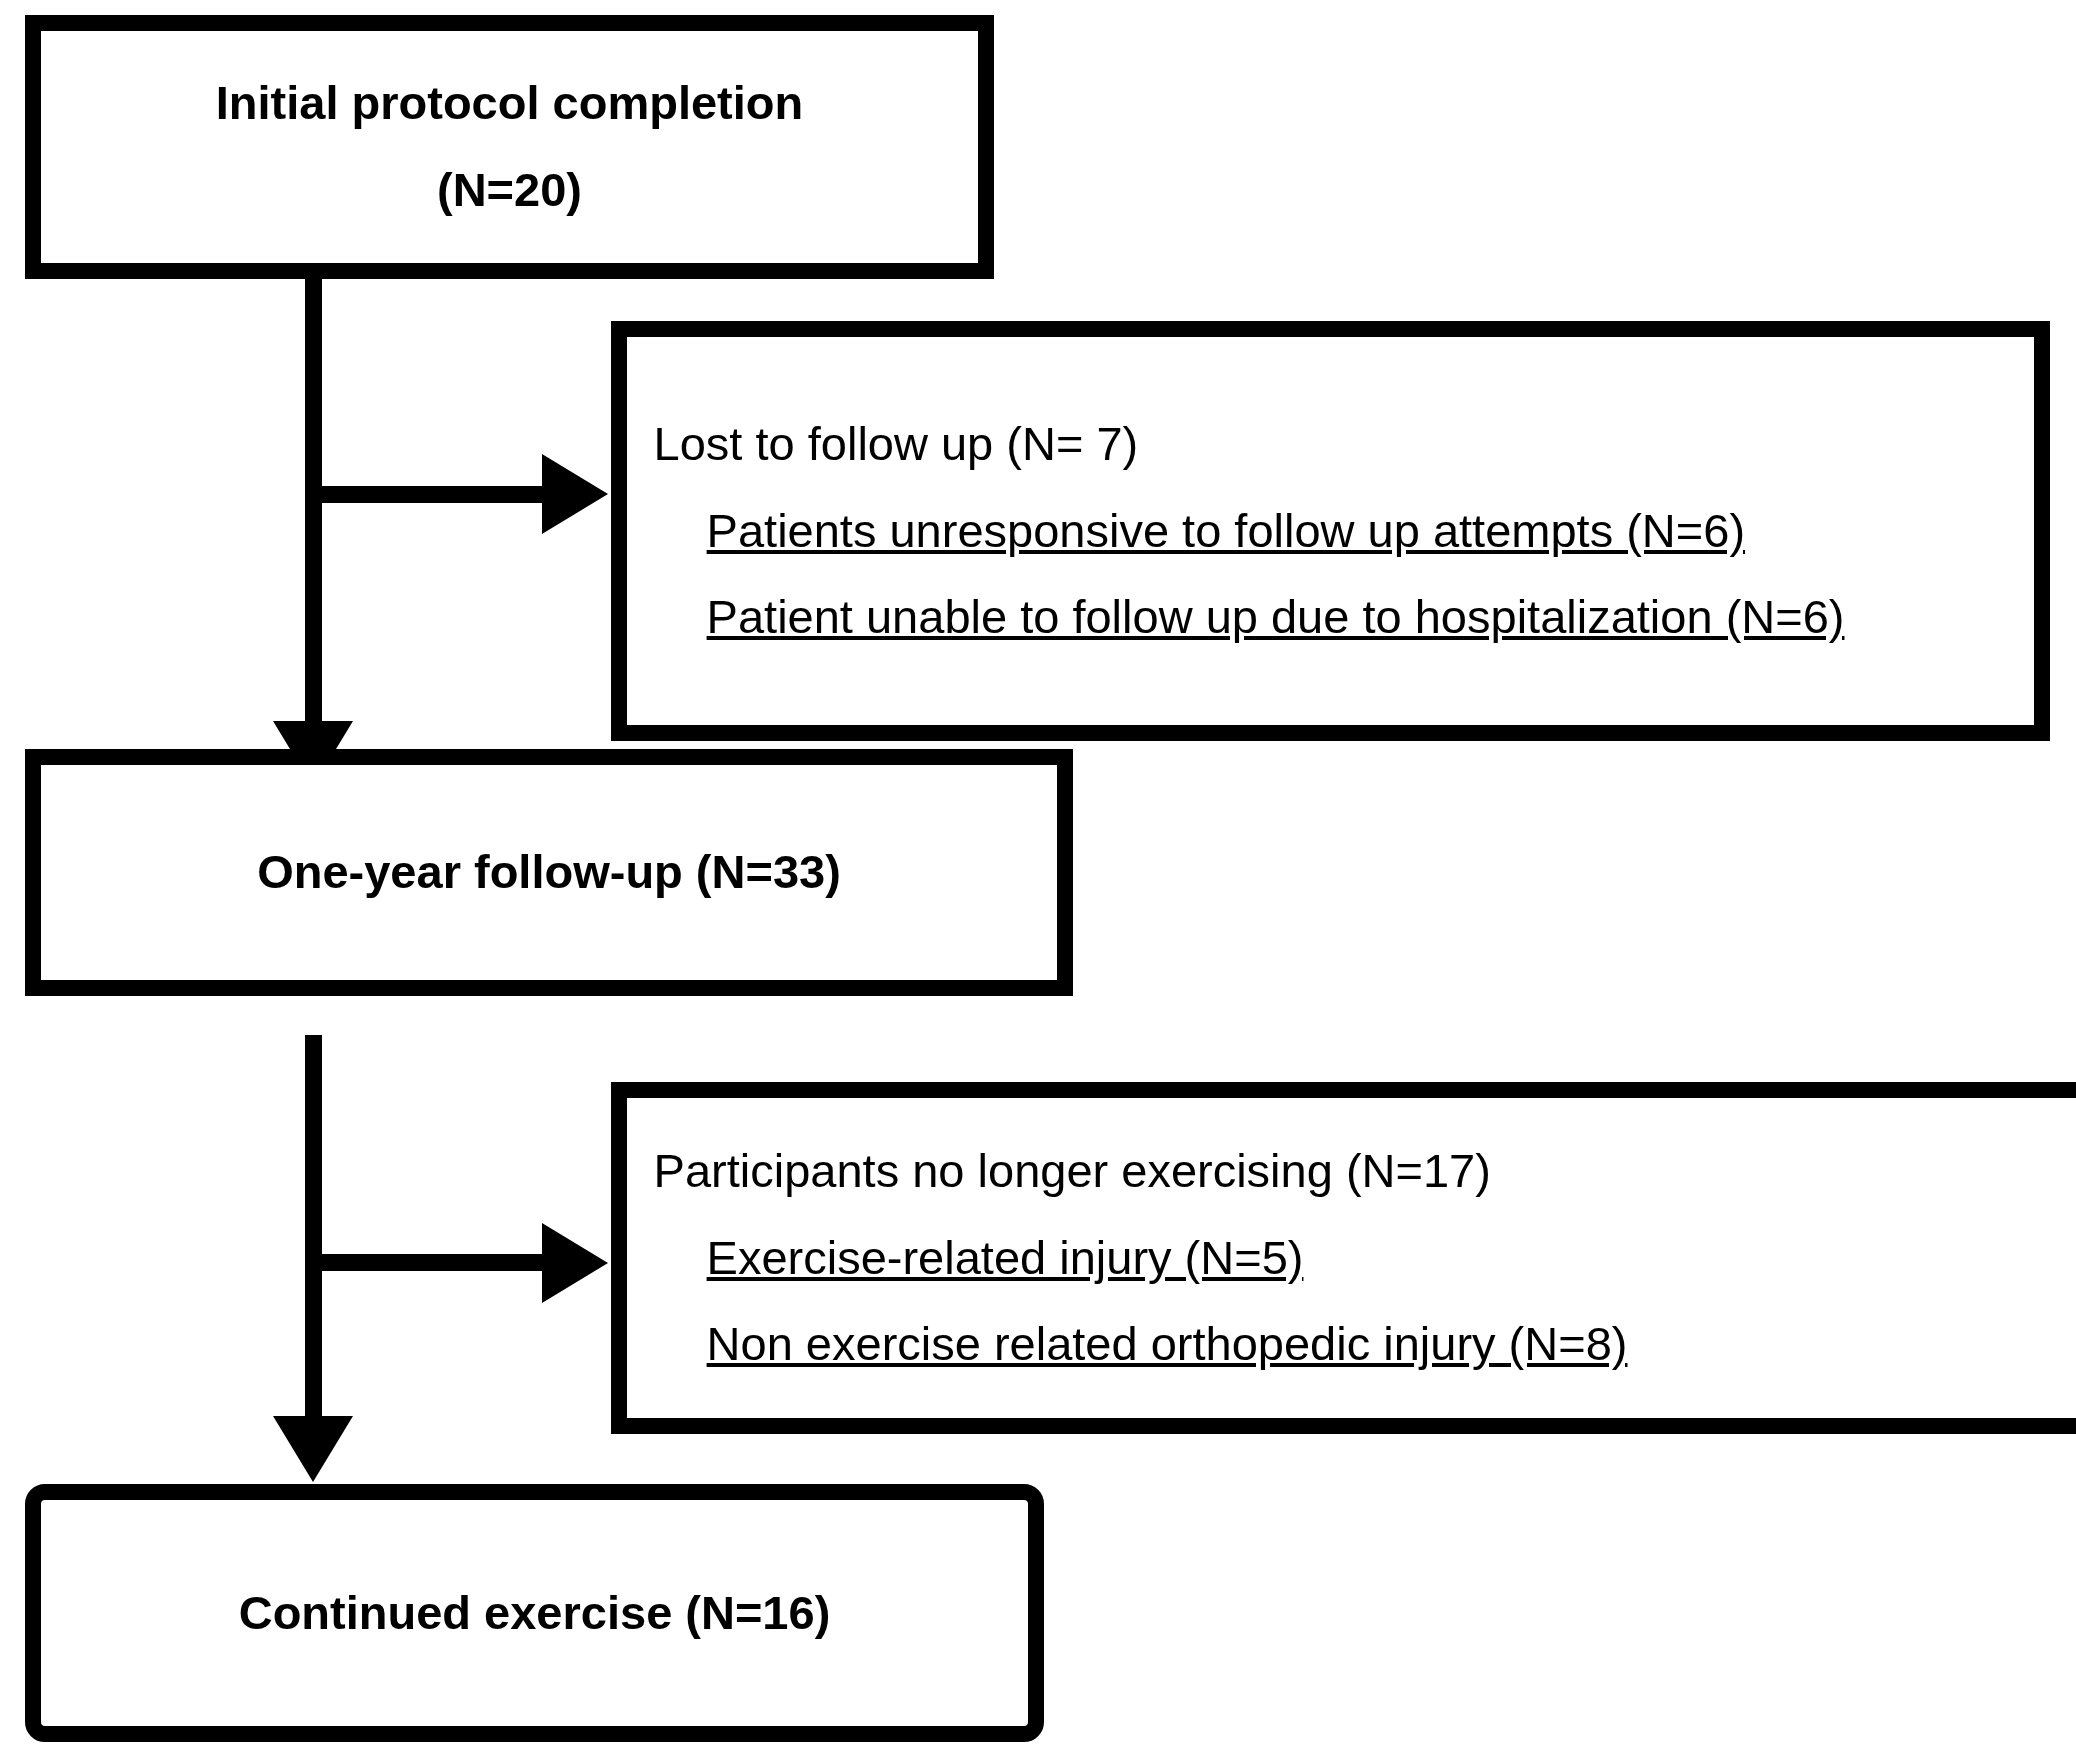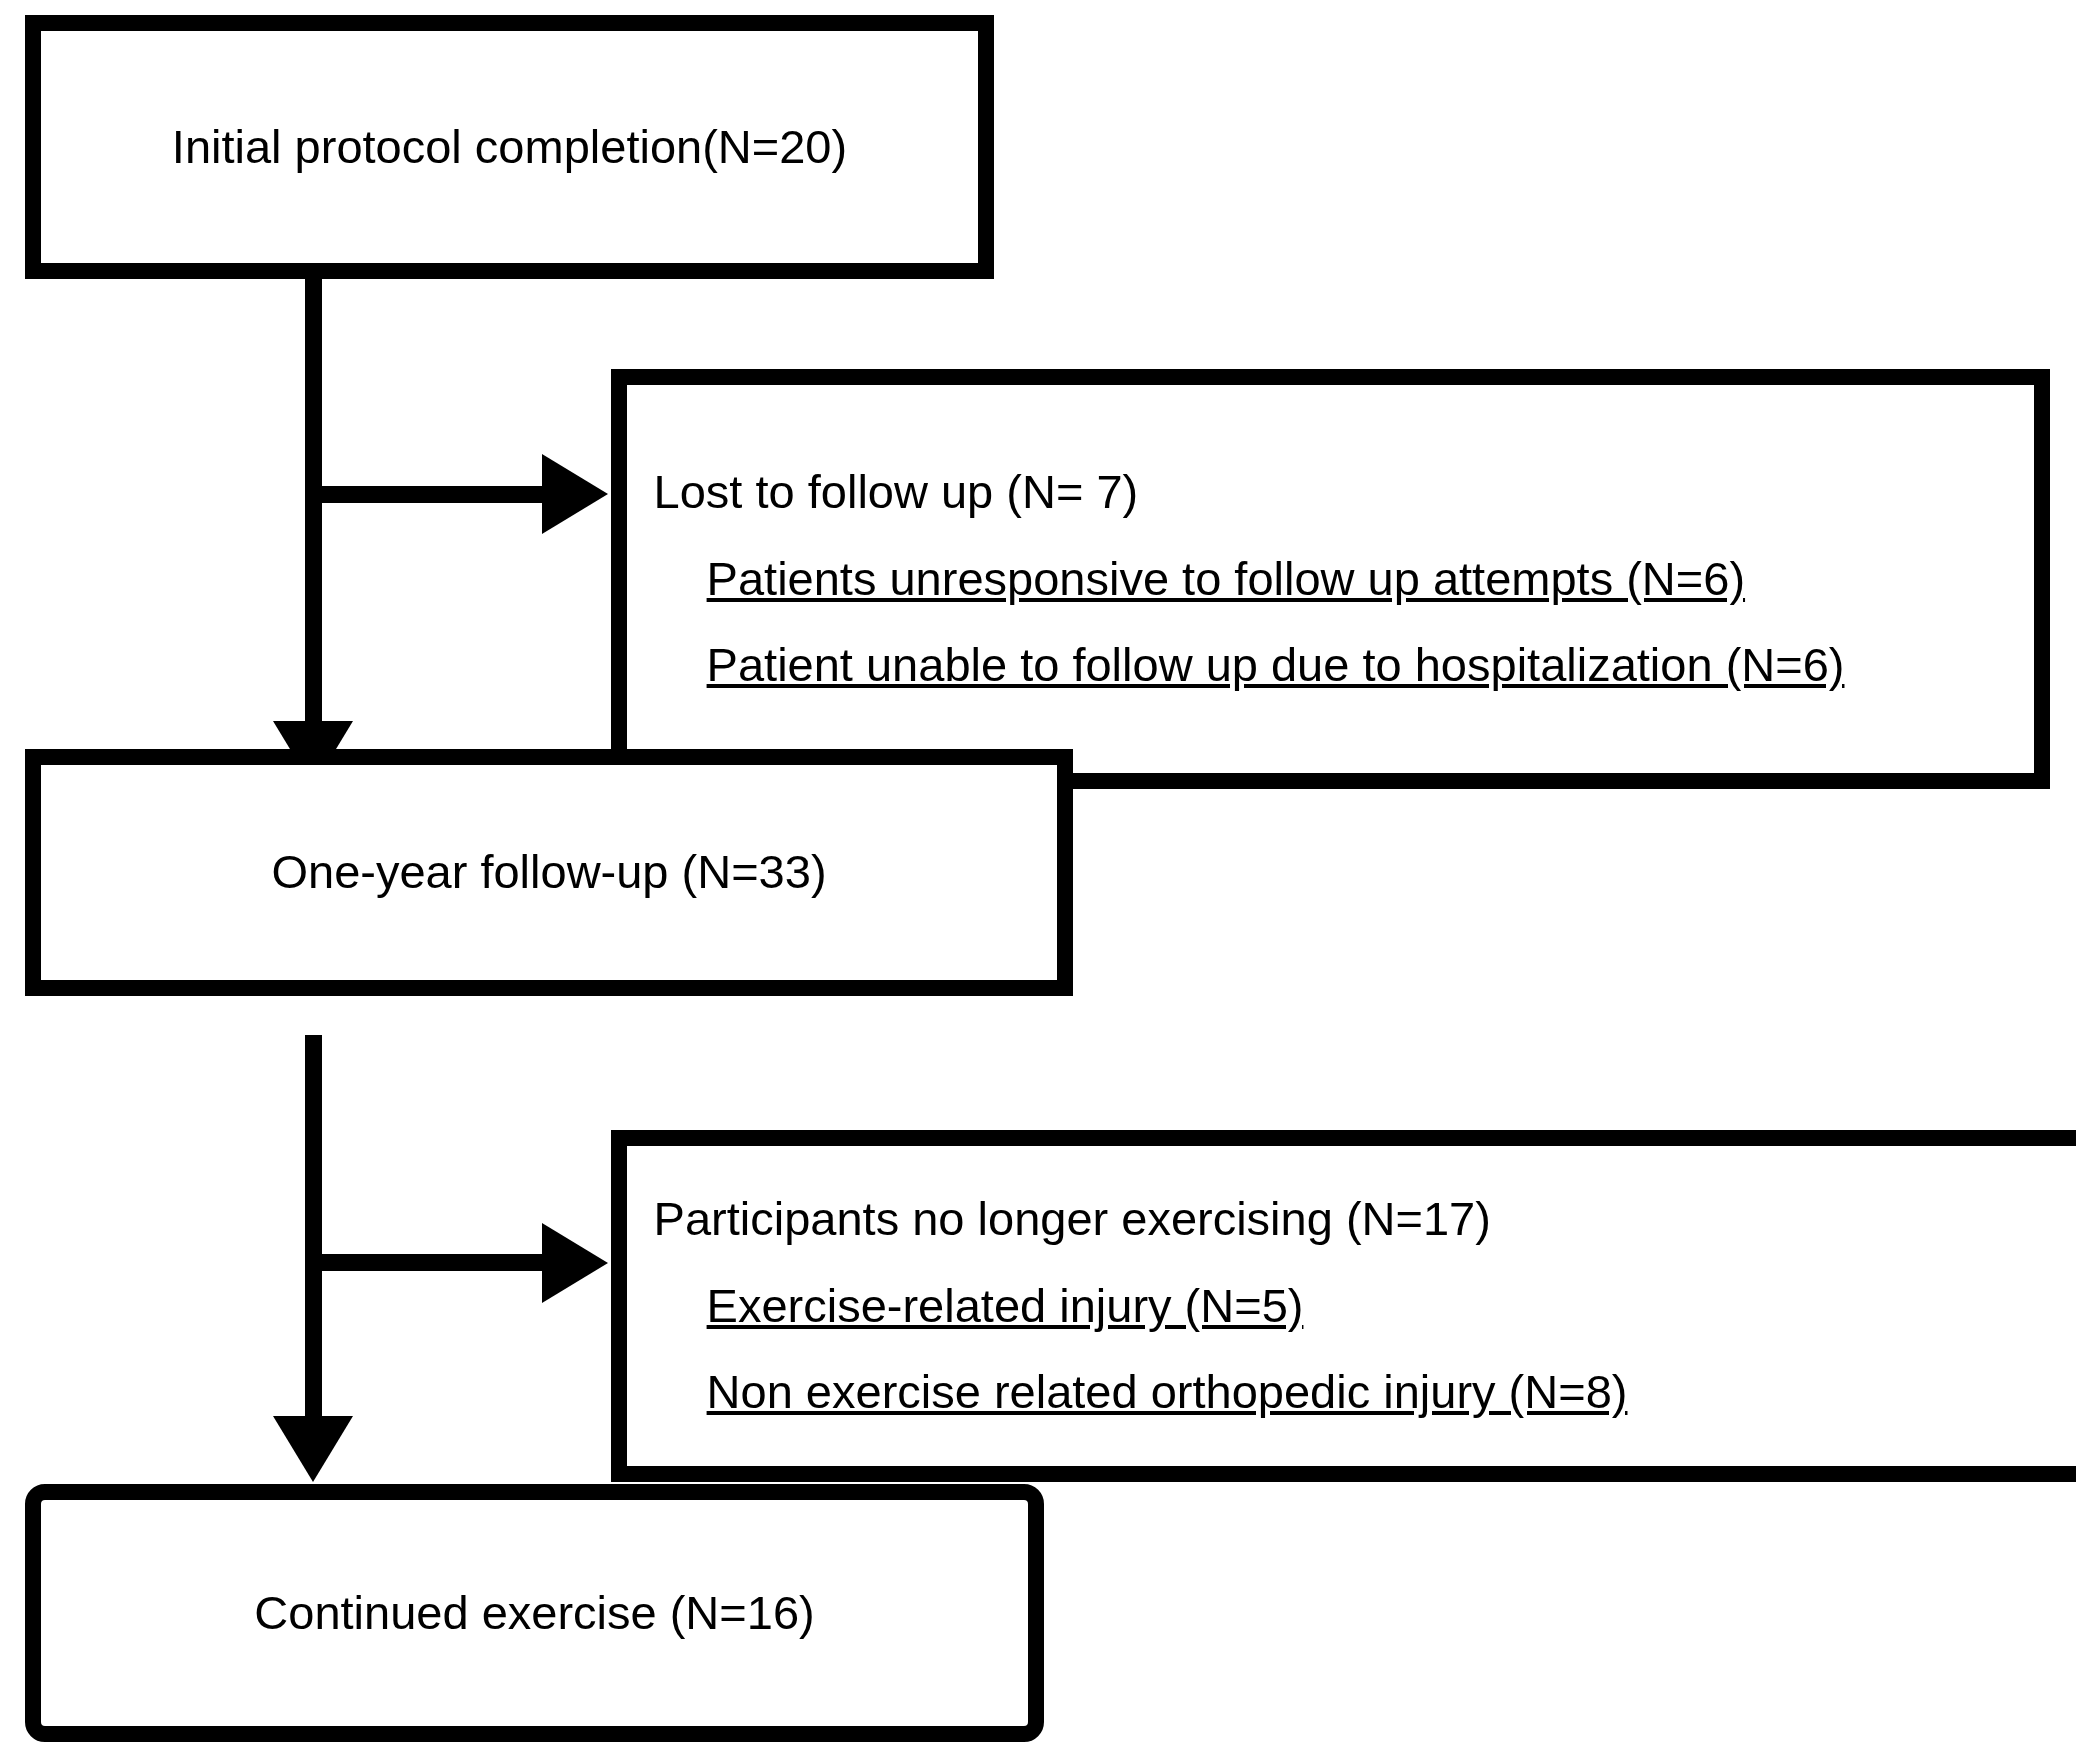--- a/index.html
+++ b/index.html
@@ -19,32 +19,33 @@
   .box{
     position:absolute;
     box-sizing:border-box;
     border:16.6px solid var(--border-color);
     background:var(--bg-color);
     font-size:47px;
     line-height:1.85;
   }
   .box.centered{
     display:flex;
+    flex-direction:column;
     align-items:center;
     justify-content:center;
     text-align:center;
+    font-weight:bold;
   }
   .box.listy{
     display:flex;
     flex-direction:column;
     justify-content:center;
     text-align:left;
     padding-left:26.6px;
     padding-right:16.6px;
-    margin-top:48px;
   }
   .box.listy .sub{ text-indent:53px;text-decoration:underline; }
   .box-initial   { left:25px;  top:15px;   width:969px; height:264px; }
   .box-lost      { left:611px; top:321px;  width:1439px; height:420px; }
   .box-oneyear   { left:25px;  top:749px;  width:1048px; height:247px; }
   .box-nolonger  { left:611px; top:1082px; width:1708px; height:352px; }
   .box-continued { left:25px;  top:1484px; width:1019px; height:258px;border-radius:20px; }
 
   .conn{ position:absolute; background:var(--border-color); }
   .conn.v1{ left:305px; top:279px;  width:16.6px; height:449px; }

